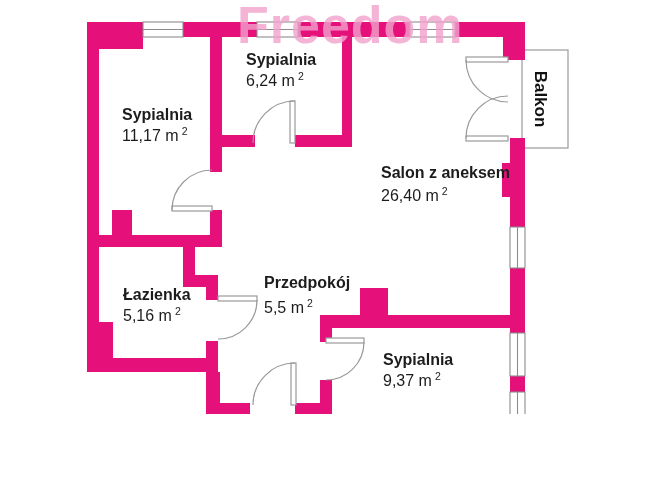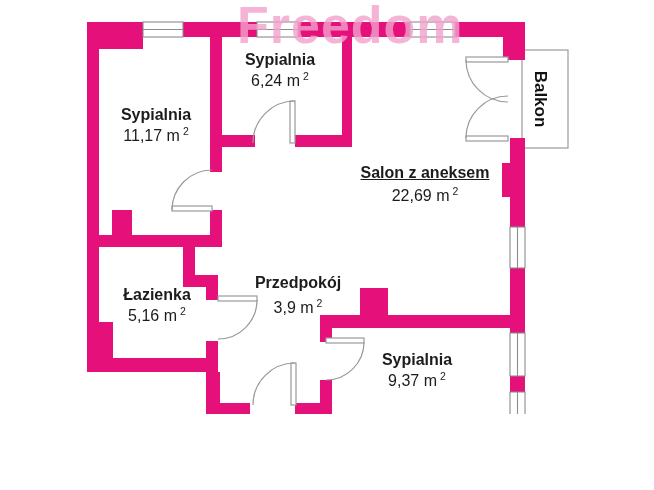--- a/index.html
+++ b/index.html
@@ -1,23 +1,23 @@
 <!DOCTYPE html>
 <html><head>
 <meta charset="utf-8">
 <style>
   html,body{margin:0;padding:0;background:#fff;}
   .plan{position:relative;width:654px;height:414px;background:#ffffff;
         font-family:"Liberation Sans",sans-serif;overflow:hidden;}
   .plan-svg{position:absolute;left:0;top:0;}
-  .room-label{position:absolute;text-align:center;color:#1c1c1c;line-height:21px;width:140px;}
+  .room-label{position:absolute;color:#1c1c1c;line-height:21px;width:140px;margin-left:36px;}
   .room-name{display:block;font-weight:bold;font-size:16px;}
   .room-area{display:block;font-size:16px;}
   .sq{font-size:10.5px;position:relative;top:-6px;margin-left:3px;}
-  .salon .room-name{line-height:24px;text-decoration:underline;}
+  .salon .room-name{line-height:24px;}
   .hall .room-area{margin-top:4px;}
   .balcony-label{position:absolute;left:502px;top:89px;width:76px;height:20px;
         text-align:center;font-weight:bold;font-size:17px;color:#111;
         transform:rotate(90deg);transform-origin:center;}
   .disclaimer{position:absolute;left:0;right:0;top:461px;text-align:center;
         font-size:14.5px;color:#3a3a3a;}
 </style>
 </head>
 <body>
 
@@ -131,31 +131,31 @@
     <span class="room-area"><span>11,17 m</span><span class="sq">2</span></span>
   </div>
 
   <div class="room-label" style="left:210px;top:49px;">
     <span class="room-name">Sypialnia</span>
     <span class="room-area"><span>6,24 m</span><span class="sq">2</span></span>
   </div>
 
   <div class="room-label salon" style="left:345px;top:161px;width:160px;">
     <span class="room-name">Salon z aneksem</span>
-    <span class="room-area"><span>22,69 m</span><span class="sq">2</span></span>
+    <span class="room-area"><span>26,40 m</span><span class="sq">2</span></span>
   </div>
 
   <div class="room-label" style="left:87px;top:284px;">
     <span class="room-name">Łazienka</span>
     <span class="room-area"><span>5,16 m</span><span class="sq">2</span></span>
   </div>
 
   <div class="room-label hall" style="left:228px;top:272px;">
     <span class="room-name">Przedpokój</span>
-    <span class="room-area"><span>3,9 m</span><span class="sq">2</span></span>
+    <span class="room-area"><span>5,5 m</span><span class="sq">2</span></span>
   </div>
 
   <div class="room-label" style="left:347px;top:349px;">
     <span class="room-name">Sypialnia</span>
     <span class="room-area"><span>9,37 m</span><span class="sq">2</span></span>
   </div>
 
   <div class="balcony-label">Balkon</div>
 
 </div>

